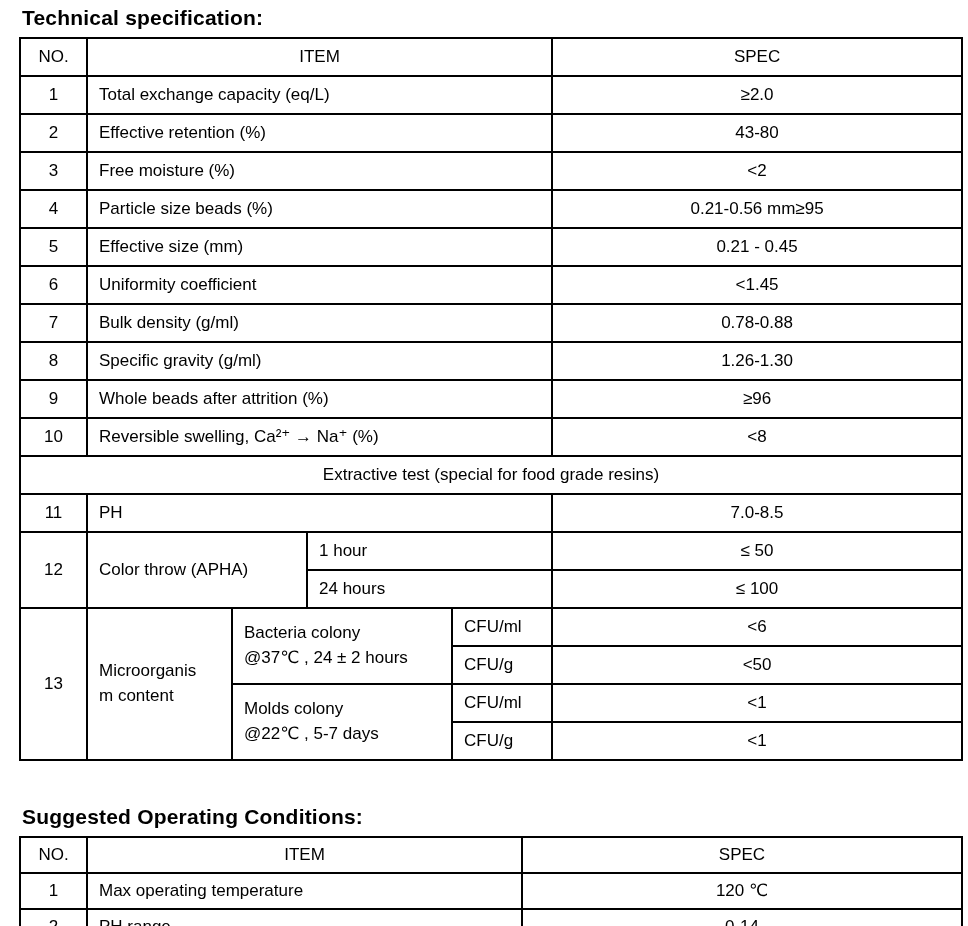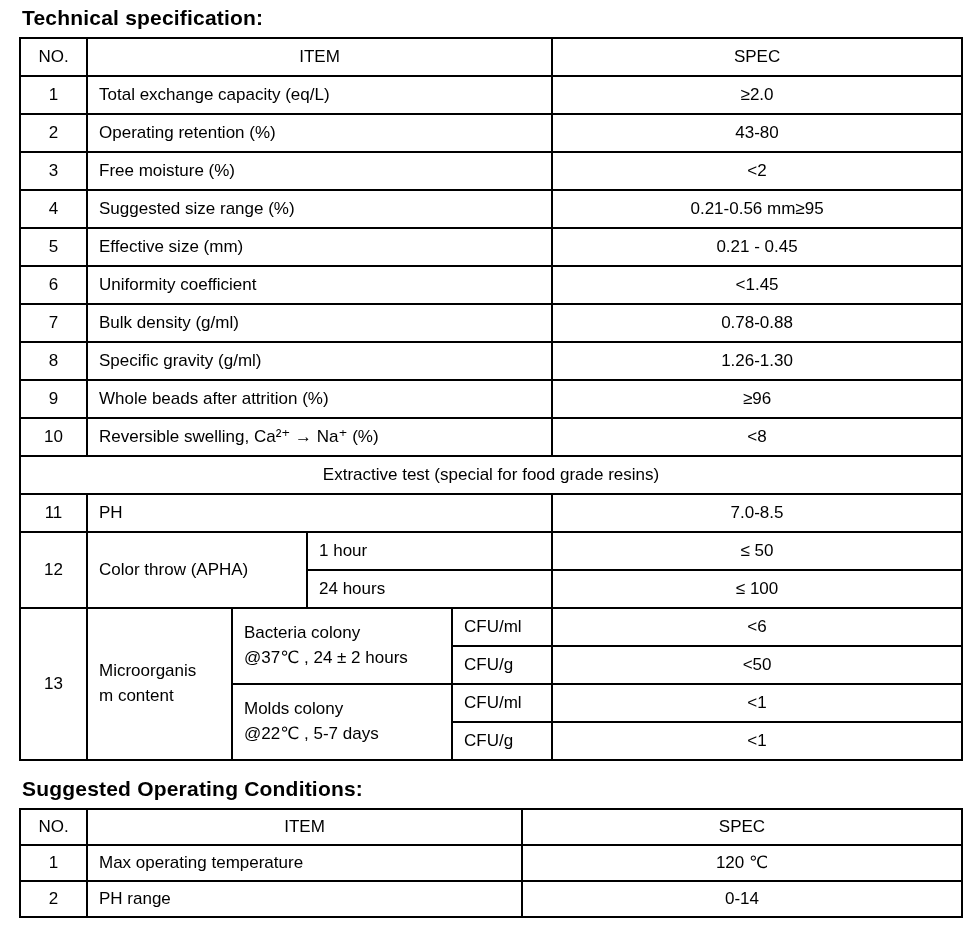--- a/index.html
+++ b/index.html
@@ -16,21 +16,21 @@
     padding: 6px 20px 8px 8px;
     background: #ffffff;
   }
   .section-title {
     font-size: 21px;
     font-weight: bold;
     margin: 0 0 7px 14px;
     letter-spacing: 0.2px;
   }
   .title-gap {
-    margin-top: 16px;
+    margin-top: 44px;
   }
   table {
     border-collapse: collapse;
     table-layout: fixed;
     width: 942px;
     margin-left: 11px;
   }
   td {
     border: 2px solid #000000;
     font-size: 17px;
@@ -68,31 +68,31 @@
         <td class="c">SPEC</td>
       </tr>
 
       <tr>
         <td class="c">1</td>
         <td class="l" colspan="4">Total exchange capacity (eq/L)</td>
         <td class="c">≥2.0</td>
       </tr>
       <tr>
         <td class="c">2</td>
-        <td class="l" colspan="4">Operating retention (%)</td>
+        <td class="l" colspan="4">Effective retention (%)</td>
         <td class="c">43-80</td>
       </tr>
       <tr>
         <td class="c">3</td>
         <td class="l" colspan="4">Free moisture (%)</td>
         <td class="c">&lt;2</td>
       </tr>
       <tr>
         <td class="c">4</td>
-        <td class="l" colspan="4">Suggested size range (%)</td>
+        <td class="l" colspan="4">Particle size beads (%)</td>
         <td class="c">0.21-0.56 mm≥95</td>
       </tr>
       <tr>
         <td class="c">5</td>
         <td class="l" colspan="4">Effective size (mm)</td>
         <td class="c">0.21 - 0.45</td>
       </tr>
       <tr>
         <td class="c">6</td>
         <td class="l" colspan="4">Uniformity coefficient</td>

